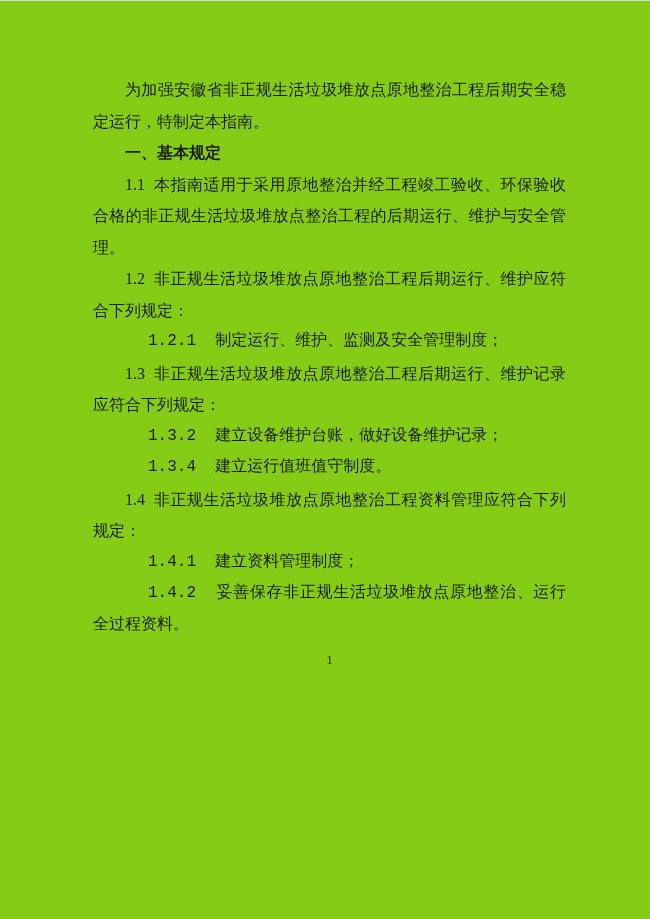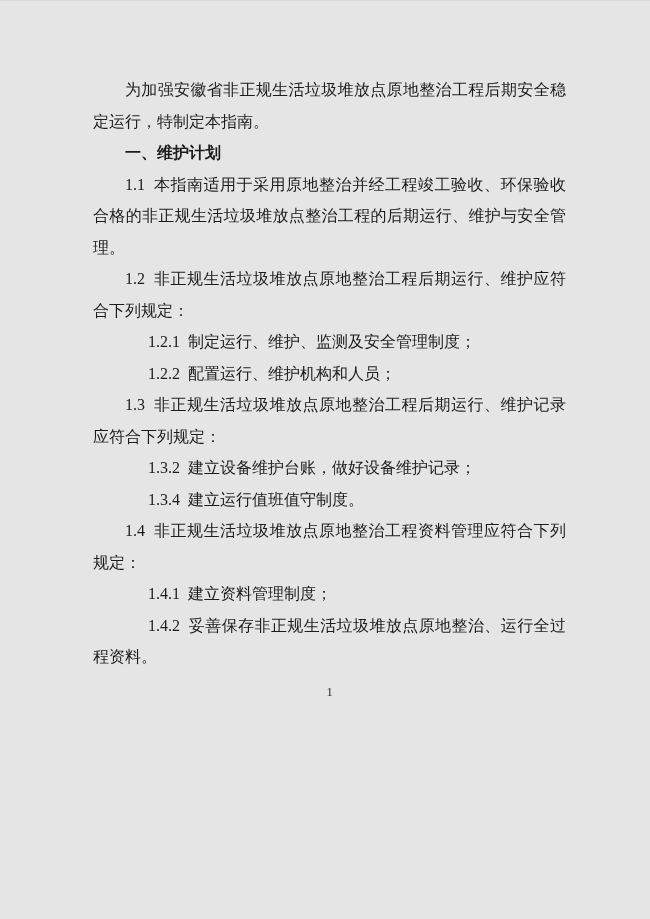--- a/index.html
+++ b/index.html
@@ -5,39 +5,40 @@
   html, body {
     margin: 0;
     padding: 0;
     background: #ffffff;
   }
   .page {
     position: relative;
     width: 650px;
     height: 919px;
     box-sizing: border-box;
-    background: #e5e5e5;
+    background: #84cc16;
     border-top: 1px solid #d9d9d9;
     padding: 73px 84px 0 93px;
     font-family: "Liberation Serif", "DejaVu Serif", serif;
     color: #1c1c1c;
     overflow: hidden;
   }
   .doc-body p {
     margin: 0;
     font-size: 16px;
     line-height: 31.5px;
     text-align: justify;
     word-break: break-all;
   }
   .para-body {
     text-indent: 32px;
   }
   .para-sub {
     text-indent: 55px;
+    font-family: Liberation Mono, monospace;
   }
   .para-heading {
     text-indent: 32px;
     font-family: "Liberation Sans", "DejaVu Sans", sans-serif;
     font-weight: 700;
     font-size: 17px;
   }
   .page-number {
     margin-top: 9px;
     text-align: center;
@@ -45,25 +46,24 @@
     line-height: 20px;
     color: #2a2a2a;
   }
 </style>
 </head>
 <body>
 
 <div class="page">
   <div class="doc-body">
     <p class="para-body">为加强安徽省非正规生活垃圾堆放点原地整治工程后期安全稳定运行，特制定本指南。</p>
-    <p class="para-heading">一、维护计划</p>
+    <p class="para-heading">一、基本规定</p>
     <p class="para-body">1.1&nbsp; 本指南适用于采用原地整治并经工程竣工验收、环保验收合格的非正规生活垃圾堆放点整治工程的后期运行、维护与安全管理。</p>
     <p class="para-body">1.2&nbsp; 非正规生活垃圾堆放点原地整治工程后期运行、维护应符合下列规定：</p>
     <p class="para-sub">1.2.1&nbsp; 制定运行、维护、监测及安全管理制度；</p>
-    <p class="para-sub">1.2.2&nbsp; 配置运行、维护机构和人员；</p>
     <p class="para-body">1.3&nbsp; 非正规生活垃圾堆放点原地整治工程后期运行、维护记录应符合下列规定：</p>
     <p class="para-sub">1.3.2&nbsp; 建立设备维护台账，做好设备维护记录；</p>
     <p class="para-sub">1.3.4&nbsp; 建立运行值班值守制度。</p>
     <p class="para-body">1.4&nbsp; 非正规生活垃圾堆放点原地整治工程资料管理应符合下列规定：</p>
     <p class="para-sub">1.4.1&nbsp; 建立资料管理制度；</p>
     <p class="para-sub">1.4.2&nbsp; 妥善保存非正规生活垃圾堆放点原地整治、运行全过程资料。</p>
   </div>
   <div class="page-number">1</div>
 </div>
 

